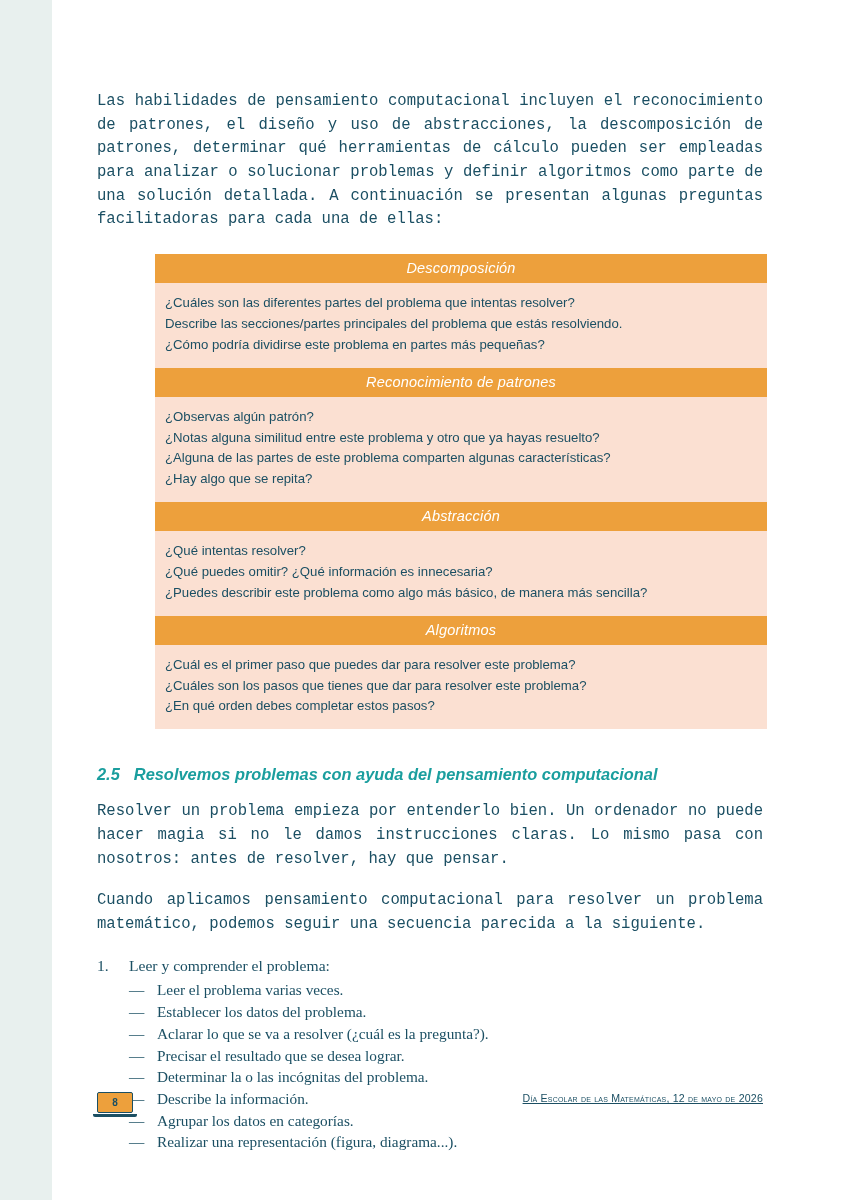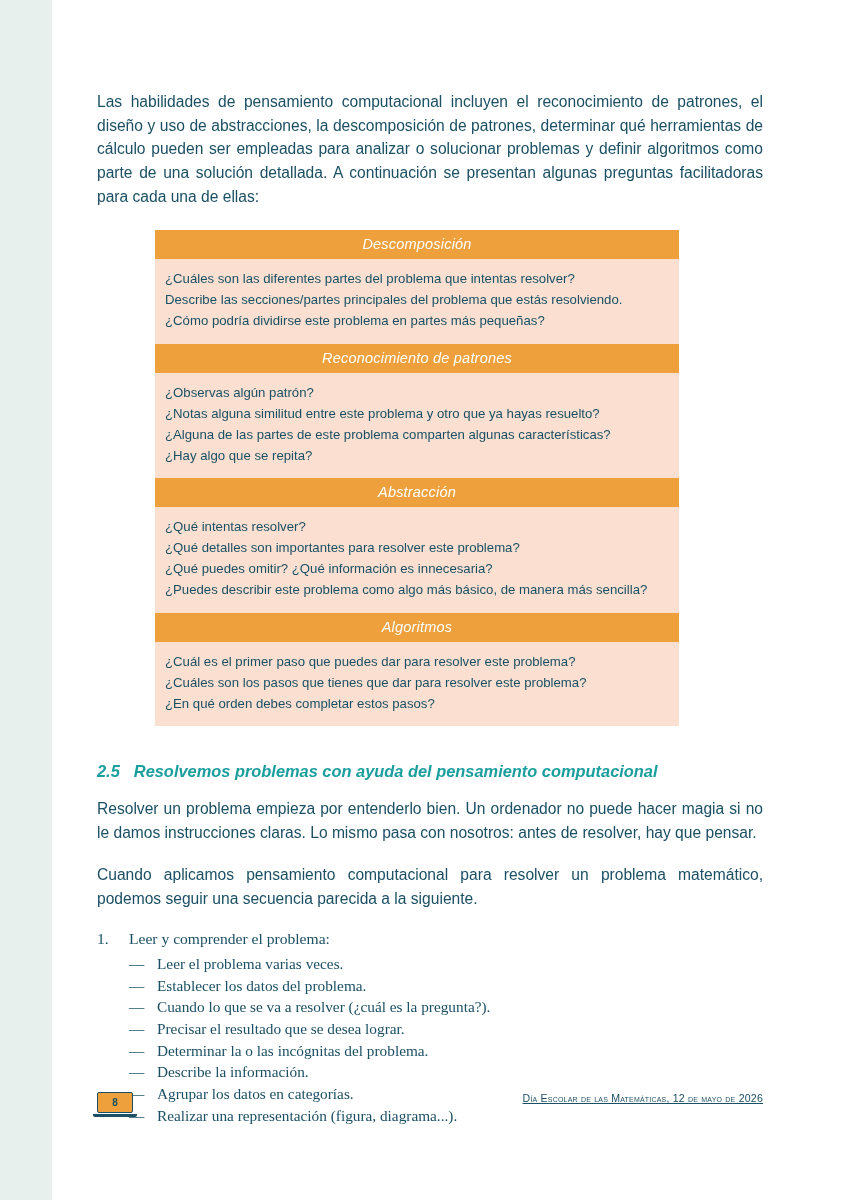--- a/index.html
+++ b/index.html
@@ -27,31 +27,31 @@
     height: 1200px;
     background: #e8f0ee;
   }
   .content {
     position: absolute;
     left: 97px;
     top: 90px;
     width: 666px;
   }
   p.intro {
-    font-family: Liberation Sans, sans-serif;
+    font-family: Liberation Mono, monospace;
     font-size: 15.6px;
     line-height: 1.52;
     color: #1b4f63;
     margin: 0 0 18px 0;
     text-align: justify;
   }
   
   .cpt-table {
     margin: 22px 0 0 58px;
-    width: 524px;
+    width: 612px;
   }
   .cpt-head {
     background: #eda03c;
     color: #ffffff;
     font-family: "Liberation Sans", sans-serif;
     font-style: italic;
     font-size: 14.5px;
     text-align: center;
     padding: 6px 0 7px 0;
     letter-spacing: 0.2px;
@@ -190,21 +190,20 @@
       <div class="cpt-body">
         <p class="q">¿Observas algún patrón?</p>
         <p class="q">¿Notas alguna similitud entre este problema y otro que ya hayas resuelto?</p>
         <p class="q">¿Alguna de las partes de este problema comparten algunas características?</p>
         <p class="q">¿Hay algo que se repita?</p>
       </div>
 
       <div class="cpt-head">Abstracción</div>
       <div class="cpt-body">
         <p class="q">¿Qué intentas resolver?</p>
-        <p class="q">¿Qué detalles son importantes para resolver este problema?</p>
         <p class="q">¿Qué puedes omitir? ¿Qué información es innecesaria?</p>
         <p class="q">¿Puedes describir este problema como algo más básico, de manera más sencilla?</p>
       </div>
 
       <div class="cpt-head">Algoritmos</div>
       <div class="cpt-body">
         <p class="q">¿Cuál es el primer paso que puedes dar para resolver este problema?</p>
         <p class="q">¿Cuáles son los pasos que tienes que dar para resolver este problema?</p>
         <p class="q">¿En qué orden debes completar estos pasos?</p>
       </div>
@@ -218,21 +217,21 @@
     <p class="intro">Resolver un problema empieza por entenderlo bien. Un ordenador no puede hacer magia si no le damos instrucciones claras. Lo mismo pasa con nosotros: antes de resolver, hay que pensar.</p>
     <p class="intro">Cuando aplicamos pensamiento computacional para resolver un problema matemático, podemos seguir una secuencia parecida a la siguiente.</p>
 
     <ol class="steps">
       <li>
         <span class="marker">1.</span>
         <span>Leer y comprender el problema:</span>
         <ul class="sub">
           <li><span class="dash">—</span><span>Leer el problema varias veces.</span></li>
           <li><span class="dash">—</span><span>Establecer los datos del problema.</span></li>
-          <li><span class="dash">—</span><span>Cuando lo que se va a resolver (¿cuál es la pregunta?).</span></li>
+          <li><span class="dash">—</span><span>Aclarar lo que se va a resolver (¿cuál es la pregunta?).</span></li>
           <li><span class="dash">—</span><span>Precisar el resultado que se desea lograr.</span></li>
           <li><span class="dash">—</span><span>Determinar la o las incógnitas del problema.</span></li>
           <li><span class="dash">—</span><span>Describe la información.</span></li>
           <li><span class="dash">—</span><span>Agrupar los datos en categorías.</span></li>
           <li><span class="dash">—</span><span>Realizar una representación (figura, diagrama...).</span></li>
         </ul>
       </li>
     </ol>
 
   </div>

